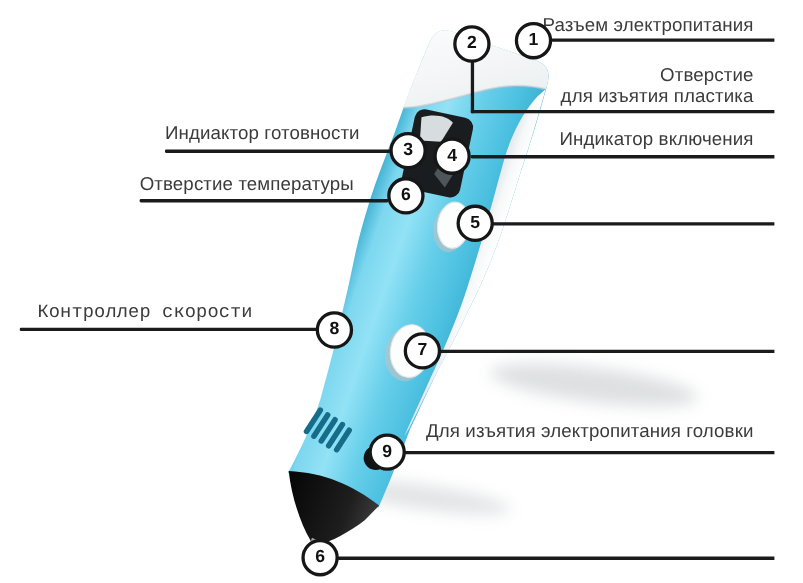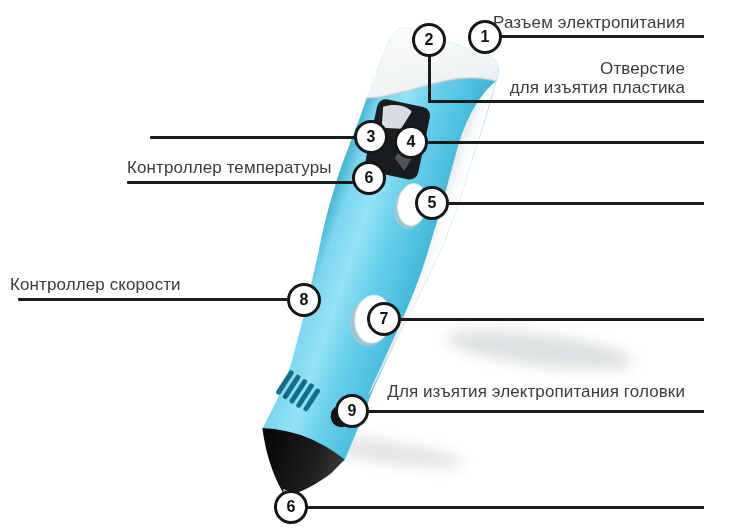--- a/index.html
+++ b/index.html
@@ -150,22 +150,24 @@
   <div class="cline" style="left:448px;top:202px;width:263px;"></div>
   <div class="cline" style="left:127px;top:181px;width:226px;"></div>
   <div class="cline" style="left:400px;top:318px;width:311px;"></div>
   <div class="cline" style="left:18px;top:298px;width:271px;"></div>
   <div class="cline" style="left:368px;top:410px;width:344px;"></div>
   <div class="cline" style="left:307px;top:506px;width:410px;"></div>
 
   <div class="callout-label align-right" style="right:19px;top:13px;">Разъем электропитания</div>
   <div class="callout-label align-right" style="right:19px;top:59px;">Отверстие
 для изъятия пластика</div>
-  <div class="callout-label" style="left:127px;top:158px;">Контроллер температуры</div>
-  <div class="callout-label" style="left:10px;top:275px;">Контроллер скорости</div>
+  <div class="callout-label" style="left:150px;top:111px;">Индиактор готовности</div>
+  <div class="callout-label align-right" style="right:19px;top:117px;">Индикатор включения</div>
+  <div class="callout-label" style="left:127px;top:158px;">Отверстие температуры</div>
+  <div class="callout-label" style="left:34px;top:275px;font-family:Liberation Mono, monospace;">Контроллер скорости</div>
   <div class="callout-label align-right" style="right:19px;top:382px;">Для изъятия электропитания головки</div>
 
   <div class="ccircle" style="left:468px;top:20px;">
       <span>1</span>
     </div>
   <div class="ccircle" style="left:412px;top:23px;">
       <span>2</span>
     </div>
   <div class="ccircle" style="left:354px;top:120px;">
       <span>3</span>

